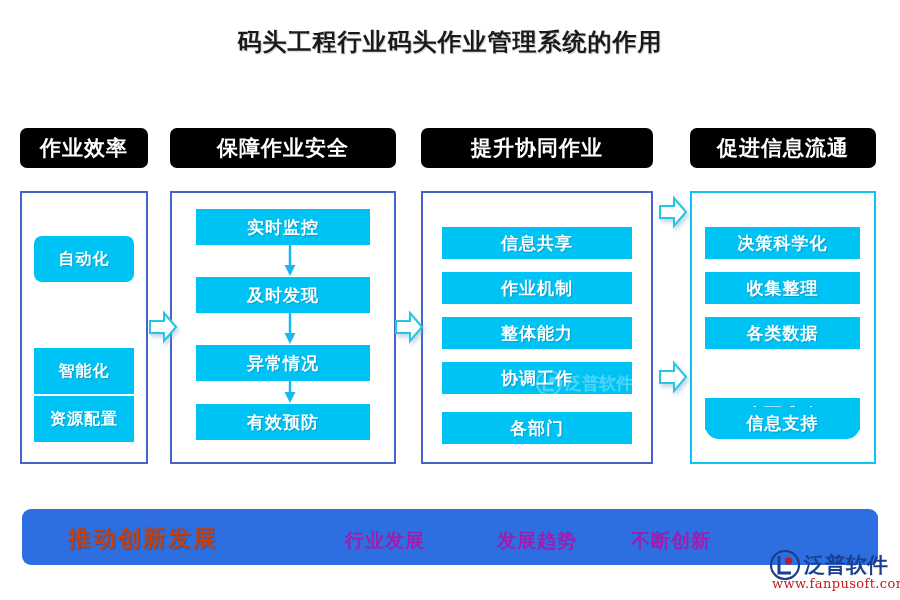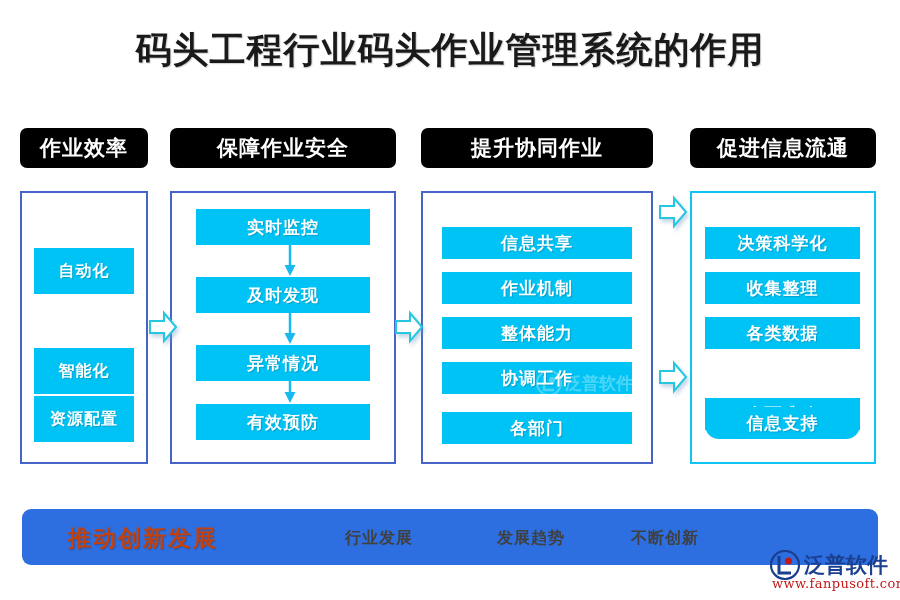--- a/index.html
+++ b/index.html
@@ -16,21 +16,21 @@
   }
 
   .page-title {
     position: absolute;
     top: 26px;
     left: 0;
     width: 900px;
     text-align: center;
     font-family: "DejaVu Serif", "Liberation Serif", serif;
     font-weight: bold;
-    font-size: 36px;
+    font-size: 24px;
     letter-spacing: 1px;
     color: #1a1a1a;
     text-shadow: 1px 1px 1px rgba(150,150,150,0.45);
   }
 
   
   .pill {
     position: absolute;
     height: 40px;
     background: #000000;
@@ -73,21 +73,21 @@
     letter-spacing: 1px;
     box-sizing: border-box;
     text-shadow: 1px 1px 1px rgba(0,0,0,0.18);
     display: flex;
     align-items: center;
     justify-content: center;
   }
 
   
   .c1-chip { left: 34px; width: 100px; height: 46px; font-size: 16px; }
-  .c1-0 { top: 248px; }
+  .c1-0 { top: 236px; border-radius: 8px; }
   .c1-1 { top: 328px; margin-top: 20px; }
   .c1-2 { top: 396px; }
 
   
   .c2-chip { left: 196px; width: 174px; height: 36px; }
   .c2-0 { top: 209px; }
   .c2-1 { top: 277px; }
   .c2-2 { top: 345px; }
   .c2-3 { top: 404px; }
 
@@ -167,23 +167,23 @@
     top: 523px;
     font-size: 23px;
     font-weight: bold;
     color: #c2410c;
     letter-spacing: 2px;
     text-shadow: 1px 1px 1px rgba(0,0,0,0.18);
   }
   .banner-sub {
     position: absolute;
     top: 528px;
-    font-size: 16px;
-    font-weight: bold;
-    color: #404040;
+    font-size: 19px;
+    font-weight: bold;
+    color: #a21caf;
     letter-spacing: 1px;
   }
   .bs-0 { left: 345px; }
   .bs-1 { left: 497px; }
   .bs-2 { left: 631px; }
 
   
   .logo {
     position: absolute;
     left: 770px;

